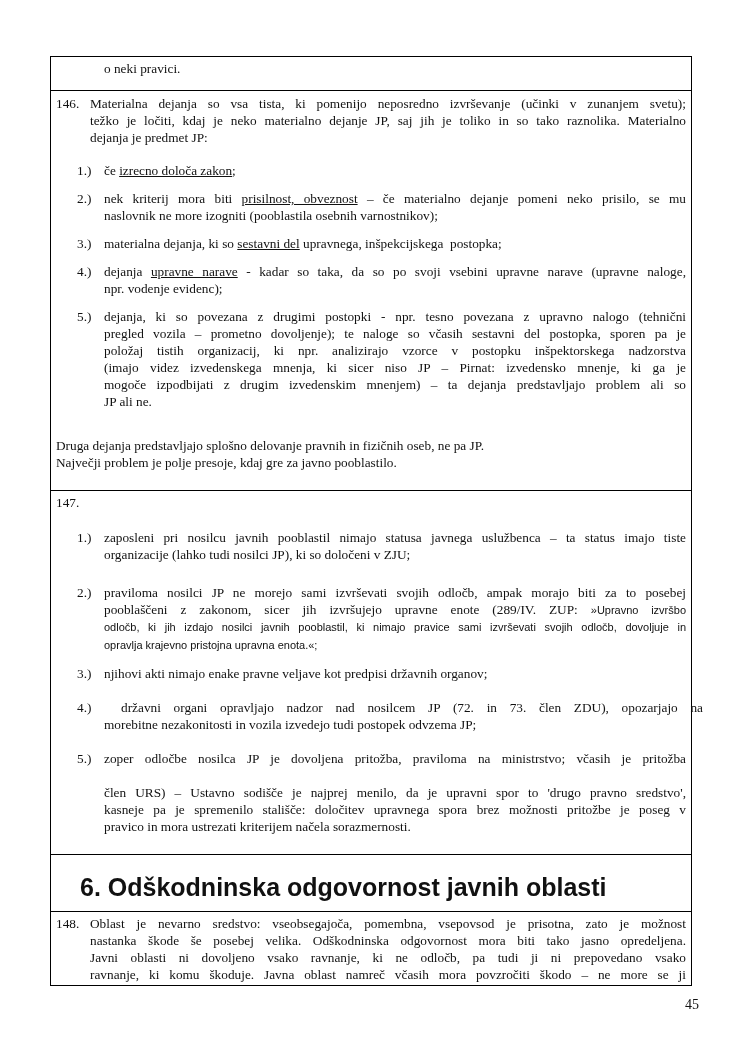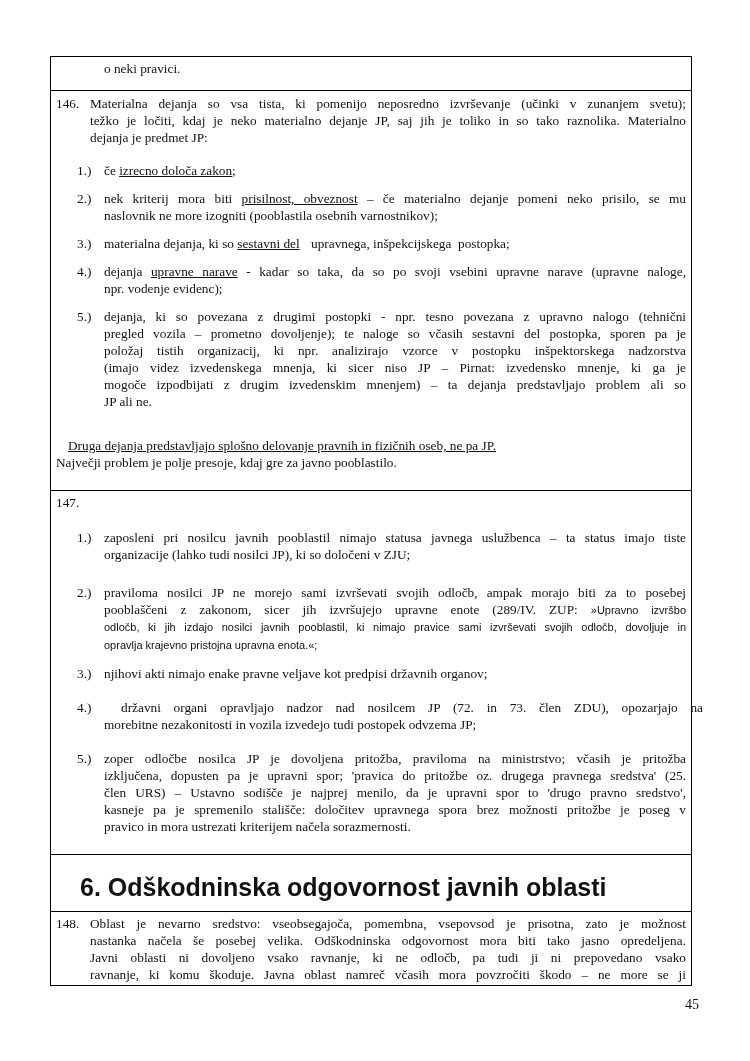--- a/index.html
+++ b/index.html
@@ -36,38 +36,38 @@
     </div>
 
     <div class="txt para" style="left:26px; top:99px;">2.)</div>
     <div class="txt para" style="left:53px; top:99px; width:582px; text-align-last:justify;">
       <span>nek kriterij mora biti </span><span class="u">prisilnost, obveznost</span><span> – če materialno dejanje pomeni neko prisilo, se mu</span>
     </div>
     <div class="txt para" style="left:53px; top:116px;">naslovnik ne more izogniti (pooblastila osebnih varnostnikov);</div>
 
     <div class="txt para" style="left:26px; top:144px;">3.)</div>
     <div class="txt para" style="left:53px; top:144px;">
-      <span>materialna dejanja, ki so </span><span class="u">sestavni del</span><span style="white-space:pre;margin-left:8px;"> upravnega, inšpekcijskega  postopka;</span>
+      <span>materialna dejanja, ki so </span><span class="u">sestavni del</span><span style="white-space:pre;"> upravnega, inšpekcijskega  postopka;</span>
     </div>
 
     <div class="txt para" style="left:26px; top:172px;">4.)</div>
     <div class="txt para" style="left:53px; top:172px; width:582px; text-align-last:justify;">
       <span>dejanja </span><span class="u">upravne narave</span><span> - kadar so taka, da so po svoji vsebini upravne narave (upravne naloge,</span>
     </div>
     <div class="txt para" style="left:53px; top:189px;">npr. vodenje evidenc);</div>
 
     <div class="txt para" style="left:26px; top:217px;">5.)</div>
     <div class="txt para" style="left:53px; top:217px; width:582px; text-align-last:justify;">dejanja, ki so povezana z drugimi postopki - npr. tesno povezana z upravno nalogo (tehnični</div>
     <div class="txt para" style="left:53px; top:234px; width:582px; text-align-last:justify;">pregled vozila – prometno dovoljenje); te naloge so včasih sestavni del postopka, sporen pa je</div>
     <div class="txt para" style="left:53px; top:251px; width:582px; text-align-last:justify;">položaj tistih organizacij, ki npr. analizirajo vzorce v postopku inšpektorskega nadzorstva</div>
     <div class="txt para" style="left:53px; top:268px; width:582px; text-align-last:justify;">(imajo videz izvedenskega mnenja, ki sicer niso JP – Pirnat: izvedensko mnenje, ki ga je</div>
     <div class="txt para" style="left:53px; top:285px; width:582px; text-align-last:justify;">mogoče izpodbijati z drugim izvedenskim mnenjem) – ta dejanja predstavljajo problem ali so</div>
     <div class="txt para" style="left:53px; top:302px;">JP ali ne.</div>
 
-    <div class="txt para" style="left:17px; top:346px;text-decoration:underline;">Druga dejanja predstavljajo splošno delovanje pravnih in fizičnih oseb, ne pa JP.</div>
+    <div class="txt para" style="left:5px; top:346px;">Druga dejanja predstavljajo splošno delovanje pravnih in fizičnih oseb, ne pa JP.</div>
     <div class="txt para" style="left:5px; top:363px;">Največji problem je polje presoje, kdaj gre za javno pooblastilo.</div>
   </div>
 
   <div class="cell" style="height:364px;">
     <div class="txt para" style="left:5px; top:3px;">147.</div>
 
     <div class="txt para" style="left:26px; top:38px;">1.)</div>
     <div class="txt para" style="left:53px; top:38px; width:582px; text-align-last:justify;">zaposleni pri nosilcu javnih pooblastil nimajo statusa javnega uslužbenca – ta status imajo tiste</div>
     <div class="txt para" style="left:53px; top:55px;">organizacije (lahko tudi nosilci JP), ki so določeni v ZJU;</div>
 
@@ -81,32 +81,31 @@
 
     <div class="txt para" style="left:26px; top:174px;">3.)</div>
     <div class="txt para" style="left:53px; top:174px;">njihovi akti nimajo enake pravne veljave kot predpisi državnih organov;</div>
 
     <div class="txt para" style="left:26px; top:208px;">4.)</div>
     <div class="txt para" style="left:53px; top:208px; width:582px; text-align-last:justify;margin-left:17px;">državni organi opravljajo nadzor nad nosilcem JP (72. in 73. člen ZDU), opozarjajo na</div>
     <div class="txt para" style="left:53px; top:225px;">morebitne nezakonitosti in vozila izvedejo tudi postopek odvzema JP;</div>
 
     <div class="txt para" style="left:26px; top:259px;">5.)</div>
     <div class="txt para" style="left:53px; top:259px; width:582px; text-align-last:justify;">zoper odločbe nosilca JP je dovoljena pritožba, praviloma na ministrstvo; včasih je pritožba</div>
-    <div class="txt para" style="left:53px; top:276px; width:582px; text-align-last:justify;">izključena, dopusten pa je upravni spor; 'pravica do pritožbe oz. drugega pravnega sredstva' (25.</div>
     <div class="txt para" style="left:53px; top:293px; width:582px; text-align-last:justify;">člen URS) – Ustavno sodišče je najprej menilo, da je upravni spor to 'drugo pravno sredstvo',</div>
     <div class="txt para" style="left:53px; top:310px; width:582px; text-align-last:justify;">kasneje pa je spremenilo stališče: določitev upravnega spora brez možnosti pritožbe je poseg v</div>
     <div class="txt para" style="left:53px; top:327px;">pravico in mora ustrezati kriterijem načela sorazmernosti.</div>
   </div>
 
   <div class="cell" style="height:57px;">
     <div class="heading">6. Odškodninska odgovornost javnih oblasti</div>
   </div>
 
   <div class="cell" style="height:74px;">
     <div class="txt para" style="left:5px; top:3px;">148.</div>
     <div class="txt para" style="left:39px; top:3px; width:596px; text-align-last:justify;">Oblast je nevarno sredstvo: vseobsegajoča, pomembna, vsepovsod je prisotna, zato je možnost</div>
-    <div class="txt para" style="left:39px; top:20px; width:596px; text-align-last:justify;">nastanka načela še posebej velika. Odškodninska odgovornost mora biti tako jasno opredeljena.</div>
+    <div class="txt para" style="left:39px; top:20px; width:596px; text-align-last:justify;">nastanka škode še posebej velika. Odškodninska odgovornost mora biti tako jasno opredeljena.</div>
     <div class="txt para" style="left:39px; top:37px; width:596px; text-align-last:justify;">Javni oblasti ni dovoljeno vsako ravnanje, ki ne odločb, pa tudi ji ni prepovedano vsako</div>
     <div class="txt para" style="left:39px; top:54px; width:596px; text-align-last:justify;">ravnanje, ki komu škoduje. Javna oblast namreč včasih mora povzročiti škodo – ne more se ji</div>
   </div>
 </div>
 
 <div class="pagenum">45</div>
 
 </body></html>

